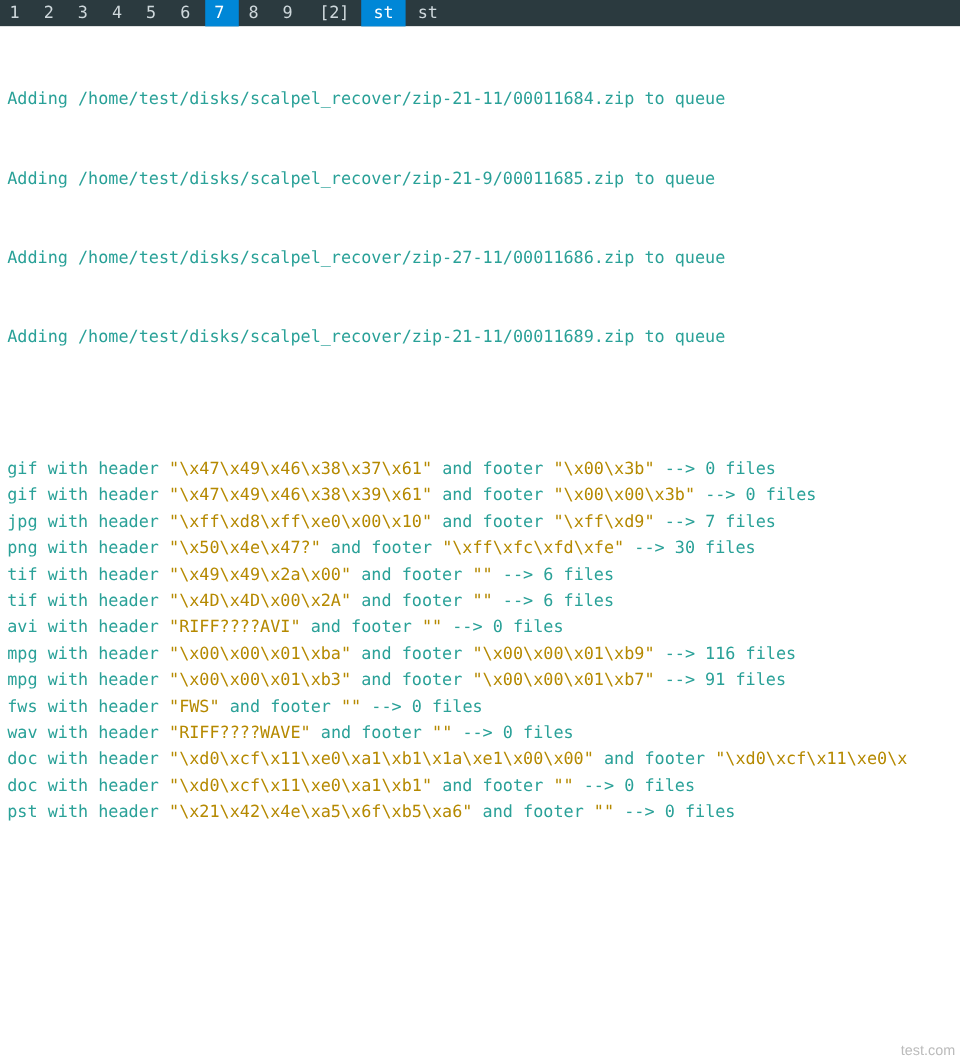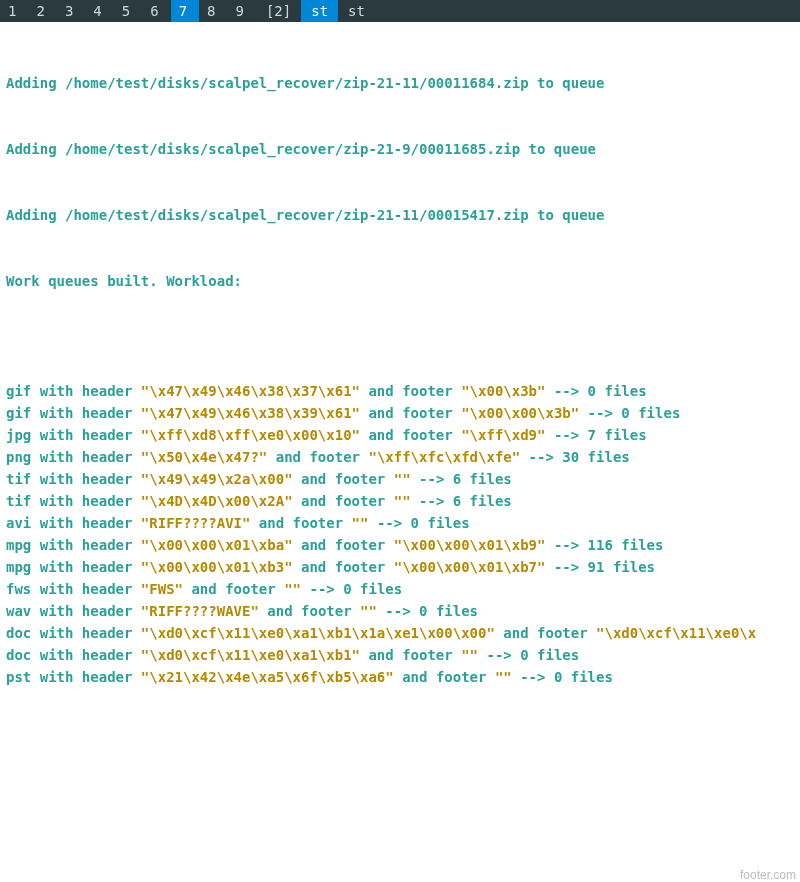--- a/index.html
+++ b/index.html
@@ -9,21 +9,21 @@
   .ws{display:flex;align-items:center;padding:0 8px;color:#94a3a9;}
   .ws .num{color:#cfd8dc;margin-right:4px;}
   .ws            {border-right:0;}
   .ws.active{background:#0087d7;color:#fff;}
   .ws.active .num{color:#fff;}
   .layout{padding:0 10px;display:flex;align-items:center;color:#cfd8dc;}
   .title1{background:#0087d7;color:#fff;display:flex;align-items:center;padding:0 10px;}
   .title2{display:flex;align-items:center;padding:0 10px;color:#cfd8dc;}
   
   .term{background:#fff;color:#2aa198;padding:6px 6px 0 6px;white-space:pre-wrap;}
-  .line{white-space:nowrap;overflow:hidden;font-weight:bold;}
+  .line{white-space:nowrap;overflow:hidden;}
   .hl{color:#b58900;}
   .watermark{position:absolute;right:4px;bottom:0;color:#bbb;font:12px/14px sans-serif;}
 </style>
 </head>
 <body>
 
 <div class="bar">
   <div class="ws"><span class="num">1</span><span></span></div>
   <div class="ws"><span class="num">2</span><span></span></div>
   <div class="ws"><span class="num">3</span><span></span></div>
@@ -34,28 +34,28 @@
   <div class="ws"><span class="num">8</span><span></span></div>
   <div class="ws"><span class="num">9</span><span></span></div>
   <div class="layout">[2]</div>
   <div class="title1">st</div>
   <div class="title2">st</div>
 </div>
 
 <div class="term">
   <div class="line">Adding /home/test/disks/scalpel_recover/zip-21-11/00011684.zip to queue</div>
   <div class="line">Adding /home/test/disks/scalpel_recover/zip-21-9/00011685.zip to queue</div>
-  <div class="line">Adding /home/test/disks/scalpel_recover/zip-21-11/00015417.zip to queue</div>
-  <div class="line">Work queues built.  Workload:</div>
+  <div class="line">Adding /home/test/disks/scalpel_recover/zip-27-11/00011686.zip to queue</div>
+  <div class="line">Adding /home/test/disks/scalpel_recover/zip-21-11/00011689.zip to queue</div>
 
   
   <div id="workload-lines"><div class="line"><span>gif with header </span><span class="hl">"\x47\x49\x46\x38\x37\x61"</span><span> and footer </span><span class="hl">"\x00\x3b"</span><span> --&gt; 0 files</span></div><div class="line"><span>gif with header </span><span class="hl">"\x47\x49\x46\x38\x39\x61"</span><span> and footer </span><span class="hl">"\x00\x00\x3b"</span><span> --&gt; 0 files</span></div><div class="line"><span>jpg with header </span><span class="hl">"\xff\xd8\xff\xe0\x00\x10"</span><span> and footer </span><span class="hl">"\xff\xd9"</span><span> --&gt; 7 files</span></div><div class="line"><span>png with header </span><span class="hl">"\x50\x4e\x47?"</span><span> and footer </span><span class="hl">"\xff\xfc\xfd\xfe"</span><span> --&gt; 30 files</span></div><div class="line"><span>tif with header </span><span class="hl">"\x49\x49\x2a\x00"</span><span> and footer </span><span class="hl">""</span><span> --&gt; 6 files</span></div><div class="line"><span>tif with header </span><span class="hl">"\x4D\x4D\x00\x2A"</span><span> and footer </span><span class="hl">""</span><span> --&gt; 6 files</span></div><div class="line"><span>avi with header </span><span class="hl">"RIFF????AVI"</span><span> and footer </span><span class="hl">""</span><span> --&gt; 0 files</span></div><div class="line"><span>mpg with header </span><span class="hl">"\x00\x00\x01\xba"</span><span> and footer </span><span class="hl">"\x00\x00\x01\xb9"</span><span> --&gt; 116 files</span></div><div class="line"><span>mpg with header </span><span class="hl">"\x00\x00\x01\xb3"</span><span> and footer </span><span class="hl">"\x00\x00\x01\xb7"</span><span> --&gt; 91 files</span></div><div class="line"><span>fws with header </span><span class="hl">"FWS"</span><span> and footer </span><span class="hl">""</span><span> --&gt; 0 files</span></div><div class="line"><span>wav with header </span><span class="hl">"RIFF????WAVE"</span><span> and footer </span><span class="hl">""</span><span> --&gt; 0 files</span></div><div class="line"><span>doc with header </span><span class="hl">"\xd0\xcf\x11\xe0\xa1\xb1\x1a\xe1\x00\x00"</span><span> and footer </span><span class="hl">"\xd0\xcf\x11\xe0\x</span></div><div class="line"><span>doc with header </span><span class="hl">"\xd0\xcf\x11\xe0\xa1\xb1"</span><span> and footer </span><span class="hl">""</span><span> --&gt; 0 files</span></div><div class="line"><span>pst with header </span><span class="hl">"\x21\x42\x4e\xa5\x6f\xb5\xa6"</span><span> and footer </span><span class="hl">""</span><span> --&gt; 0 files</span></div></div>
 
   
   
   
   
   
   
   
 </div>
 
-<div class="watermark">footer.com</div>
+<div class="watermark">test.com</div>
 
 </body></html>

